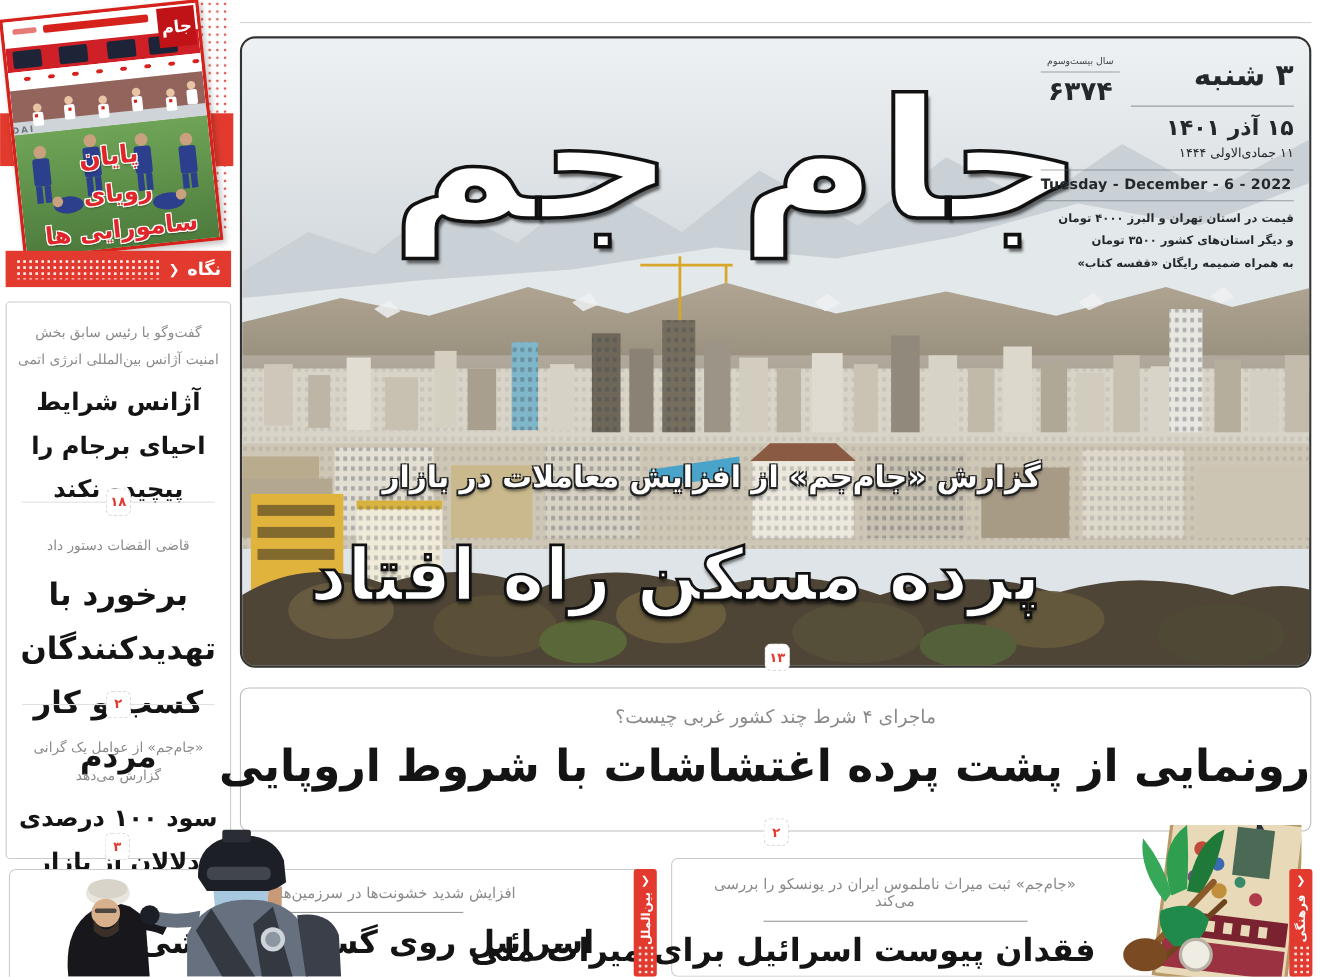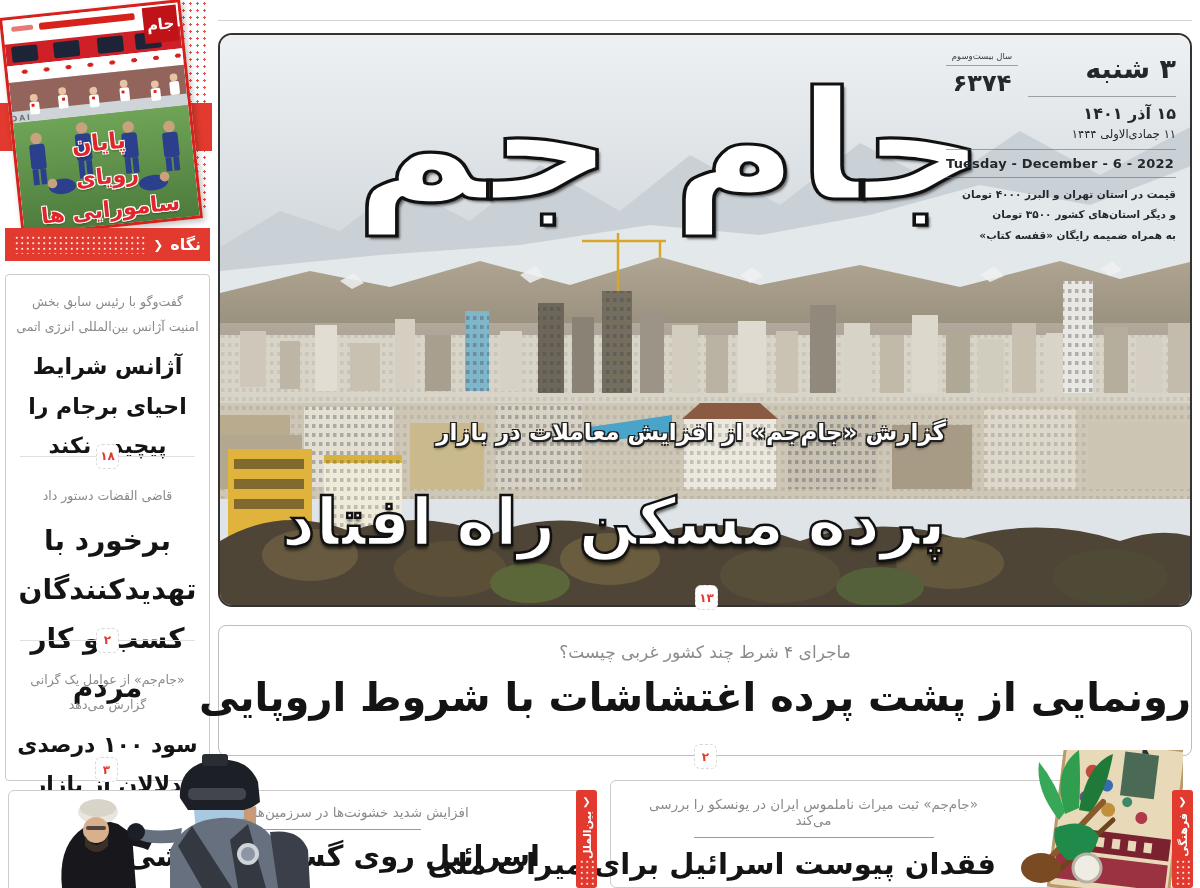--- a/index.html
+++ b/index.html
@@ -60,26 +60,26 @@
   .hero svg{position:absolute;left:0;top:0;}
   .logo-wrap{position:absolute;left:120px;top:-14px;width:660px;height:170px;display:flex;align-items:flex-start;justify-content:center;pointer-events:none;margin-top:44px;}
   .logo-text{font-size:118px;font-weight:bold;color:#fff;line-height:1.25;transform:scale(1.45,1.28);transform-origin:50% 30%;
     -webkit-text-stroke:2.5px #111;text-shadow:2px 3px 2px rgba(0,0,0,.55);white-space:nowrap;}
   .dateblock{position:absolute;right:14px;top:12px;width:230px;color:#23282c;text-align:right;}
   .db-row1{display:flex;flex-direction:row;align-items:stretch;gap:10px;}
   .db-day{flex:1;font-size:27px;font-weight:bold;padding-top:6px;border-bottom:1px solid rgba(90,100,108,.55);padding-bottom:8px;}
   .db-issuecol{width:72px;text-align:center;padding-top:4px;}
   .db-yearlabel{font-size:8.5px;color:#3a4046;border-bottom:1px solid rgba(90,100,108,.55);padding-bottom:4px;}
   .db-issue{font-size:24px;font-weight:bold;letter-spacing:1px;padding-top:3px;}
-  .db-solar{font-size:16px;font-weight:bold;padding-top:7px;}
+  .db-solar{font-size:20px;font-weight:bold;padding-top:7px;}
   .db-lunar{font-size:11.5px;padding-top:4px;padding-bottom:8px;border-bottom:1px solid rgba(90,100,108,.55);}
   .db-sub{font-size:11.5px;font-weight:bold;padding:7px 0;border-bottom:1px solid rgba(90,100,108,.55);}
   .db-en{font-size:13px;font-weight:bold;direction:ltr;text-align:left;padding:6px 0;border-bottom:1px solid rgba(90,100,108,.55);letter-spacing:.2px;}
   .db-price{font-size:10.5px;font-weight:600;line-height:1.95;padding-top:6px;}
-  .hero-kicker{position:absolute;right:244px;top:384px;color:#fff;font-size:23px;font-weight:bold;white-space:nowrap;
+  .hero-kicker{position:absolute;right:244px;top:384px;color:#fff;font-size:27px;font-weight:bold;white-space:nowrap;
     text-shadow:-1.5px -1.5px 0 #222,1.5px -1.5px 0 #222,-1.5px 1.5px 0 #222,1.5px 1.5px 0 #222,0 3px 3px rgba(0,0,0,.5);}
   .hero-headline{position:absolute;right:244px;top:438px;color:#fff;font-size:66px;font-weight:bold;white-space:nowrap;line-height:1.5;
     -webkit-text-stroke:2.5px #111;text-shadow:0 4px 3px rgba(0,0,0,.55);}
   .hero-badge{left:695px;top:585px;}
 
   
   .mid-box{left:218px;top:625px;width:974px;height:131px;border:1px solid #bdbdbd;border-radius:8px;background:#fff;text-align:center;}
   .mid-kicker{color:var(--grey);font-size:17px;margin-top:16px;}
   .mid-headline{color:var(--ink);font-size:40px;font-weight:bold;margin-top:12px;white-space:nowrap;}
   .mid-badge{left:694px;top:744px;}

